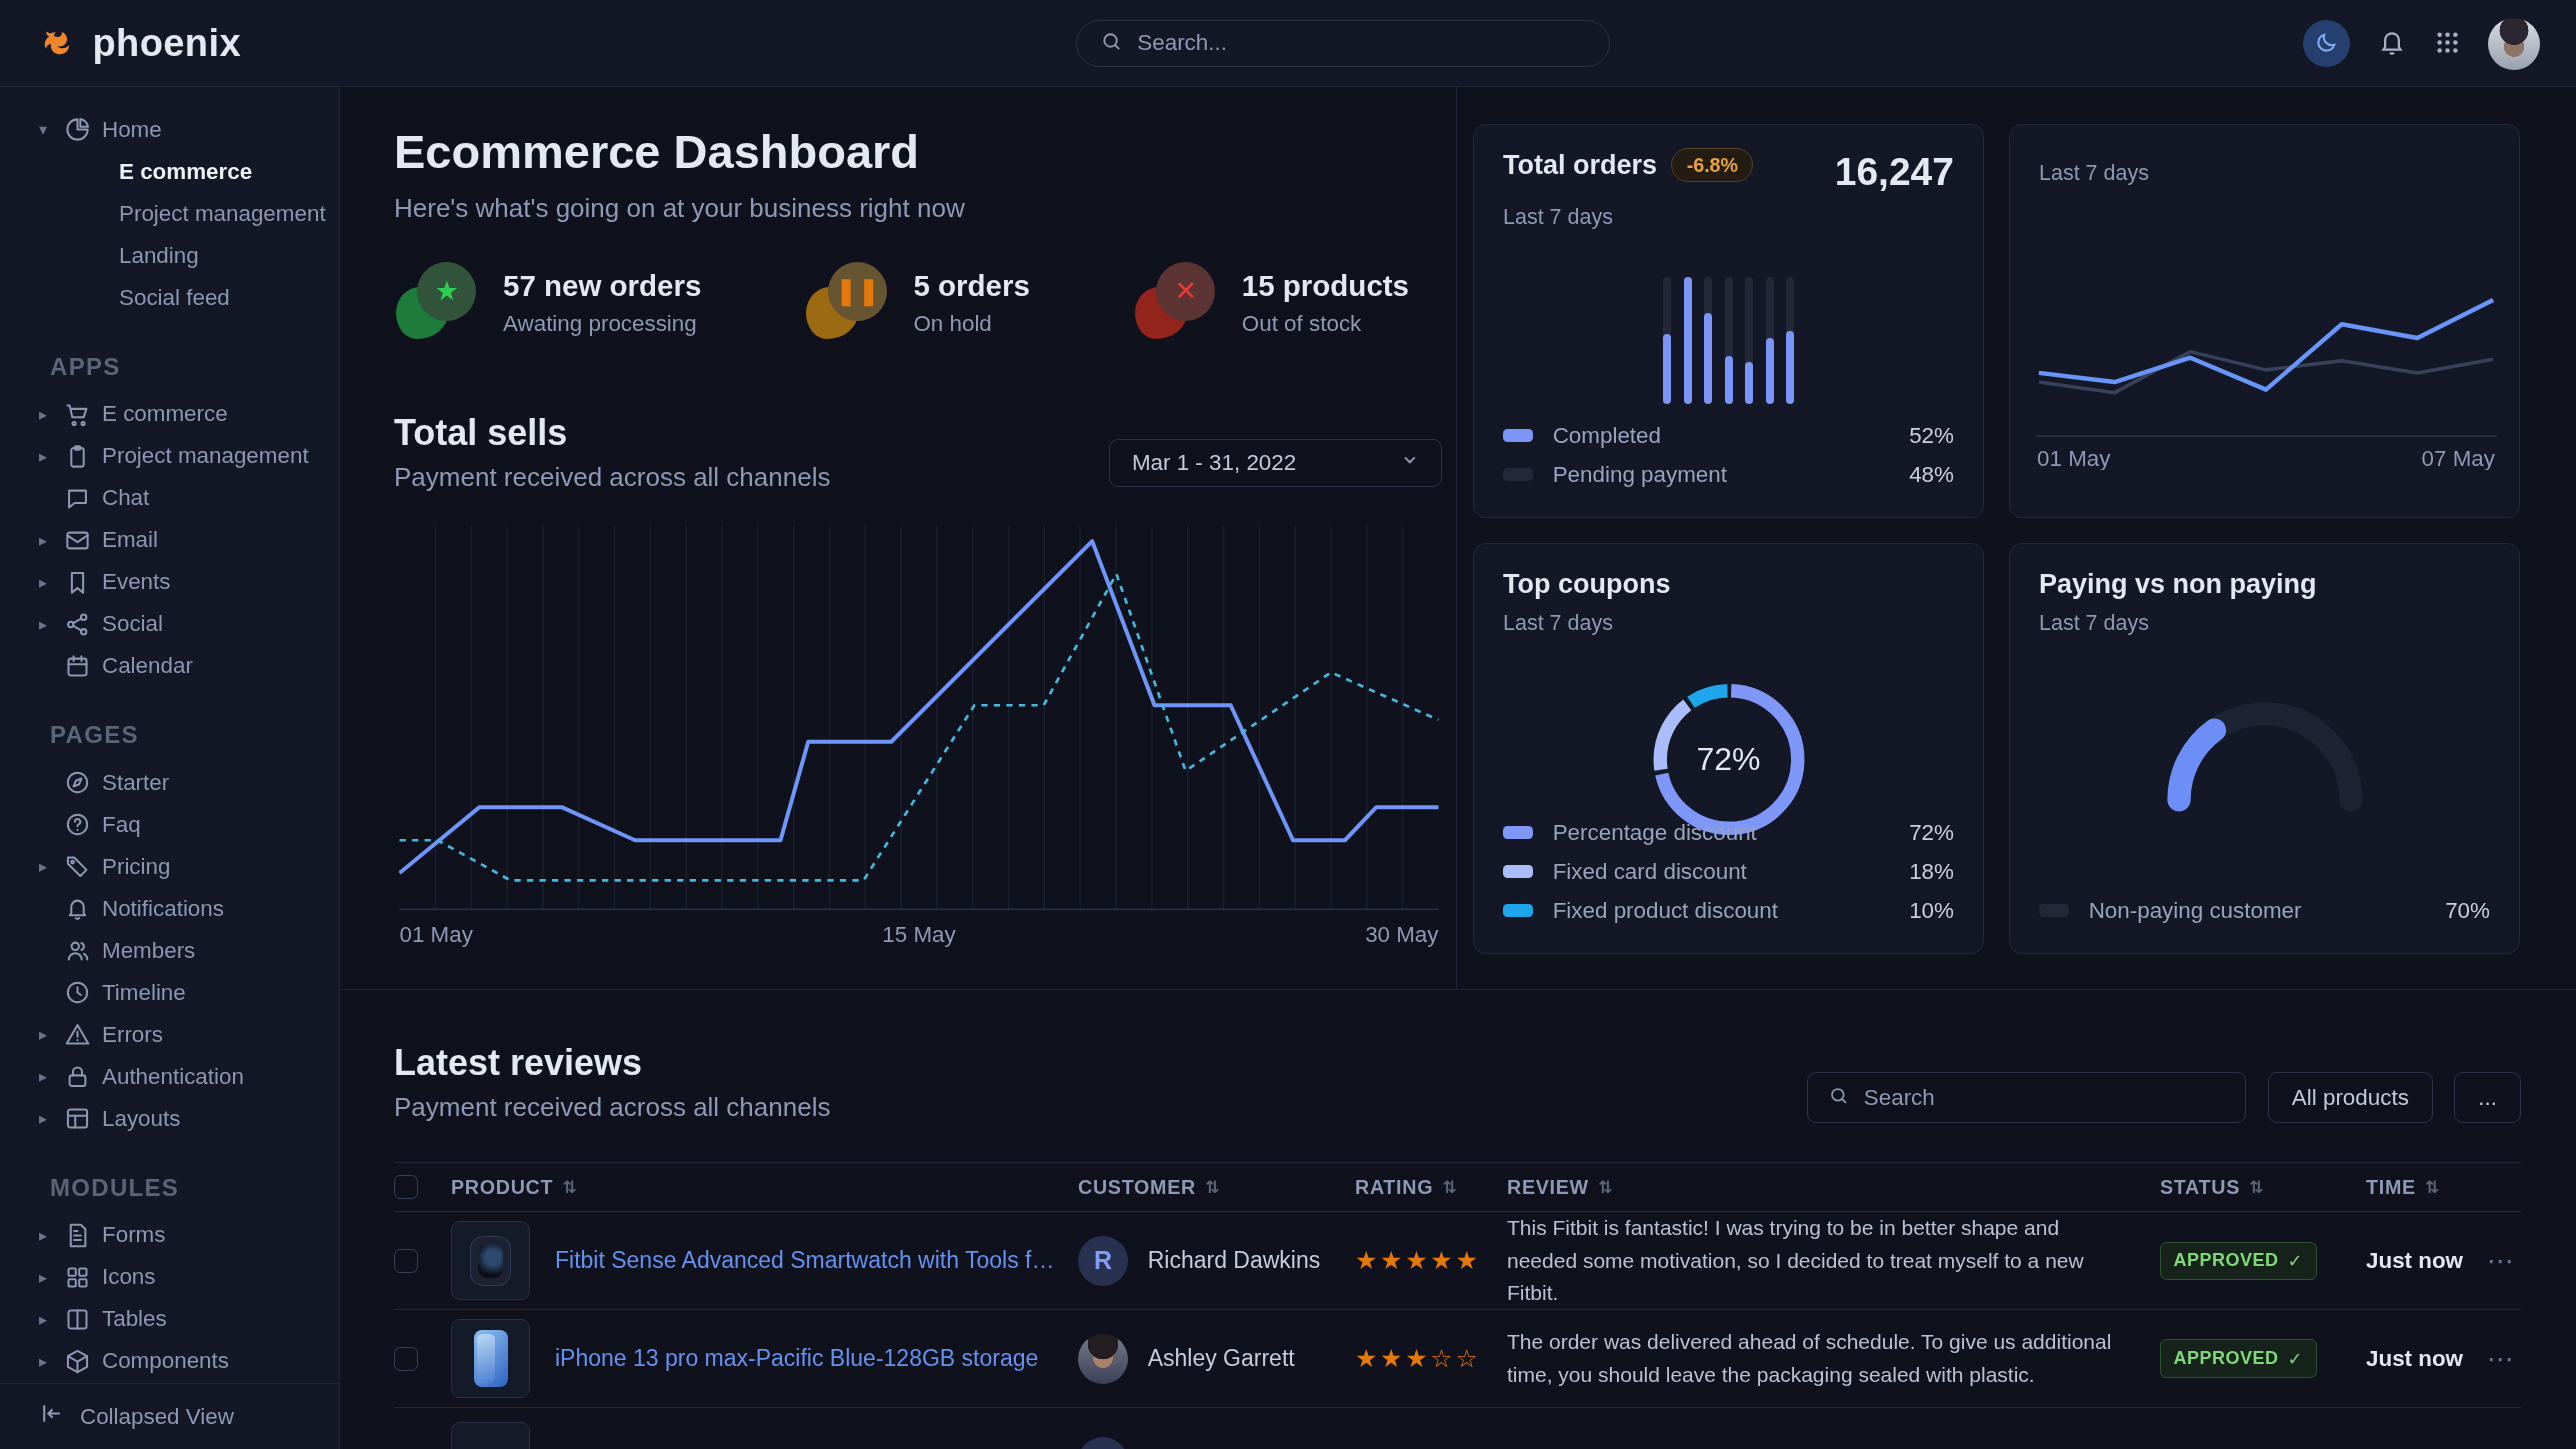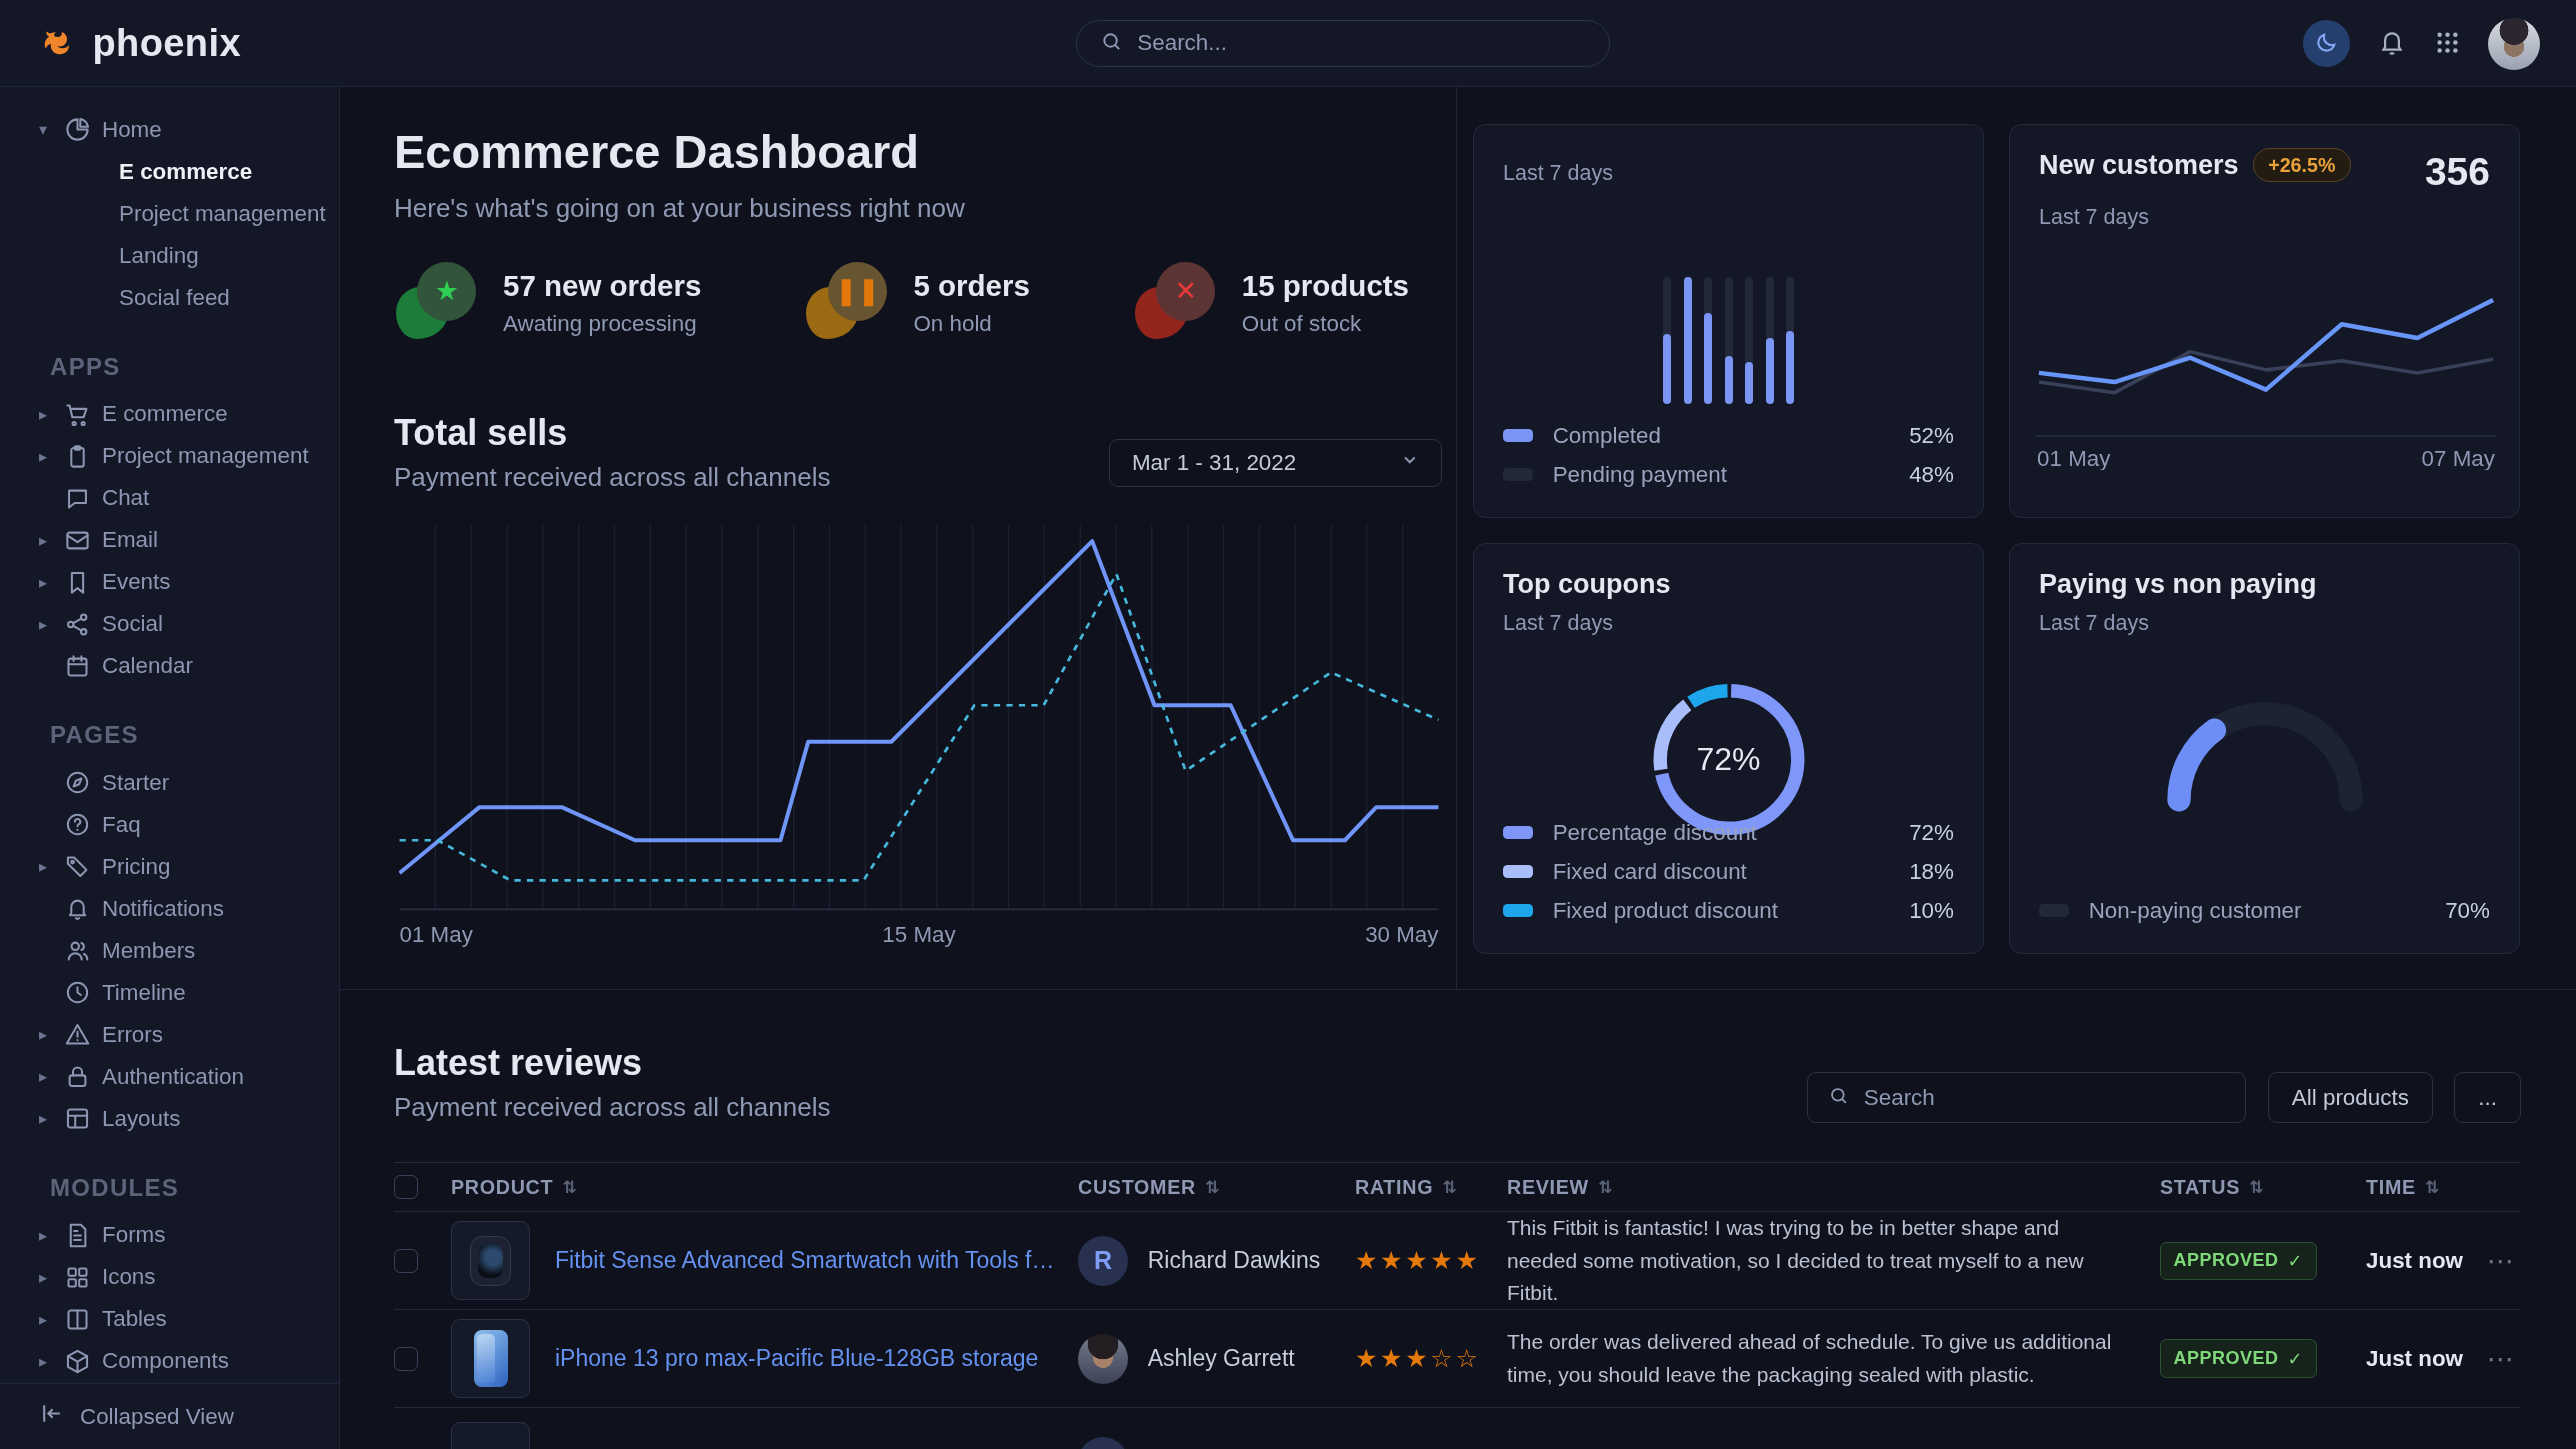--- a/index.html
+++ b/index.html
@@ -515,20 +515,25 @@
           <polyline points="0.0,389.3 89.1,315.8 182.0,315.8 263.4,352.6 426.1,352.6 457.1,242.4 550.0,242.4 774.7,18.0 844.4,201.6 929.6,201.6 999.3,352.6 1057.4,352.6 1092.3,315.8 1162.0,315.8" fill="none" stroke="#6f95f9" stroke-width="4.5" stroke-linejoin="round"></polyline>
           <polyline points="0.0,352.6 42.6,352.6 123.9,397.4 519.0,397.4 643.0,201.6 720.4,201.6 801.8,54.7 879.2,275.0 1041.9,164.9 1162.0,217.9" fill="none" stroke="#46b8dc" stroke-dasharray="7 7" stroke-width="3" stroke-linejoin="round"></polyline>
           <text x="0" y="466" fill="#8f99b3" font-size="25">01 May</text>
           <text x="581" y="466" fill="#8f99b3" font-size="25" text-anchor="middle">15 May</text>
           <text x="1162" y="466" fill="#8f99b3" font-size="25" text-anchor="end">30 May</text>
         </svg></div>
   </div>
 
   <div class="right-col">
     <div class="card">
+      <div class="card-head">
+        <span class="card-title">Total orders</span>
+        <span class="badge">-6.8%</span>
+        <span class="card-value">16,247</span>
+      </div>
       <div class="card-period">Last 7 days</div>
       <div class="bars-wrap" id="orders-bars">
           <div class="bar-track" style="background: rgb(34, 40, 56);">
             <div class="bar-fill" style="background: rgb(123, 149, 247); height: 70px;"></div>
           </div>
           <div class="bar-track" style="background: rgb(34, 40, 56);">
             <div class="bar-fill" style="background: rgb(123, 149, 247); height: 127px;"></div>
           </div>
           <div class="bar-track" style="background: rgb(34, 40, 56);">
             <div class="bar-fill" style="background: rgb(123, 149, 247); height: 91px;"></div>
@@ -554,25 +559,20 @@
           </div>
           <div class="leg-row">
             <span class="leg-chip" style="background:#222838"></span>
             <span>Pending payment</span>
             <span class="leg-val">48%</span>
           </div>
         </div>
     </div>
 
     <div class="card">
-      <div class="card-head">
-        <span class="card-title">New customers</span>
-        <span class="badge">+26.5%</span>
-        <span class="card-value">356</span>
-      </div>
       <div class="card-period">Last 7 days</div>
       <div class="nc-chart" id="nc-chart"><svg width="462" height="211" viewBox="0 0 516 236">
             <line x1="0" y1="198" x2="516" y2="198" stroke="#262e42" stroke-width="2"></line>
             <polyline points="4.0,137.6 88.7,149.5 173.3,103.6 258.0,124.0 342.7,113.8 427.3,127.4 512.0,112.1" fill="none" stroke="#39415a" stroke-width="4" stroke-linejoin="round"></polyline>
             <polyline points="4.0,127.4 88.7,137.6 173.3,110.4 258.0,146.1 342.7,73.0 427.3,88.3 512.0,45.8" fill="none" stroke="#6896f8" stroke-width="5" stroke-linejoin="round"></polyline>
             <text x="2" y="232" fill="#8f99b3" font-size="25">01 May</text>
             <text x="514" y="232" fill="#8f99b3" font-size="25" text-anchor="end">07 May</text>
           </svg></div>
     </div>
 

